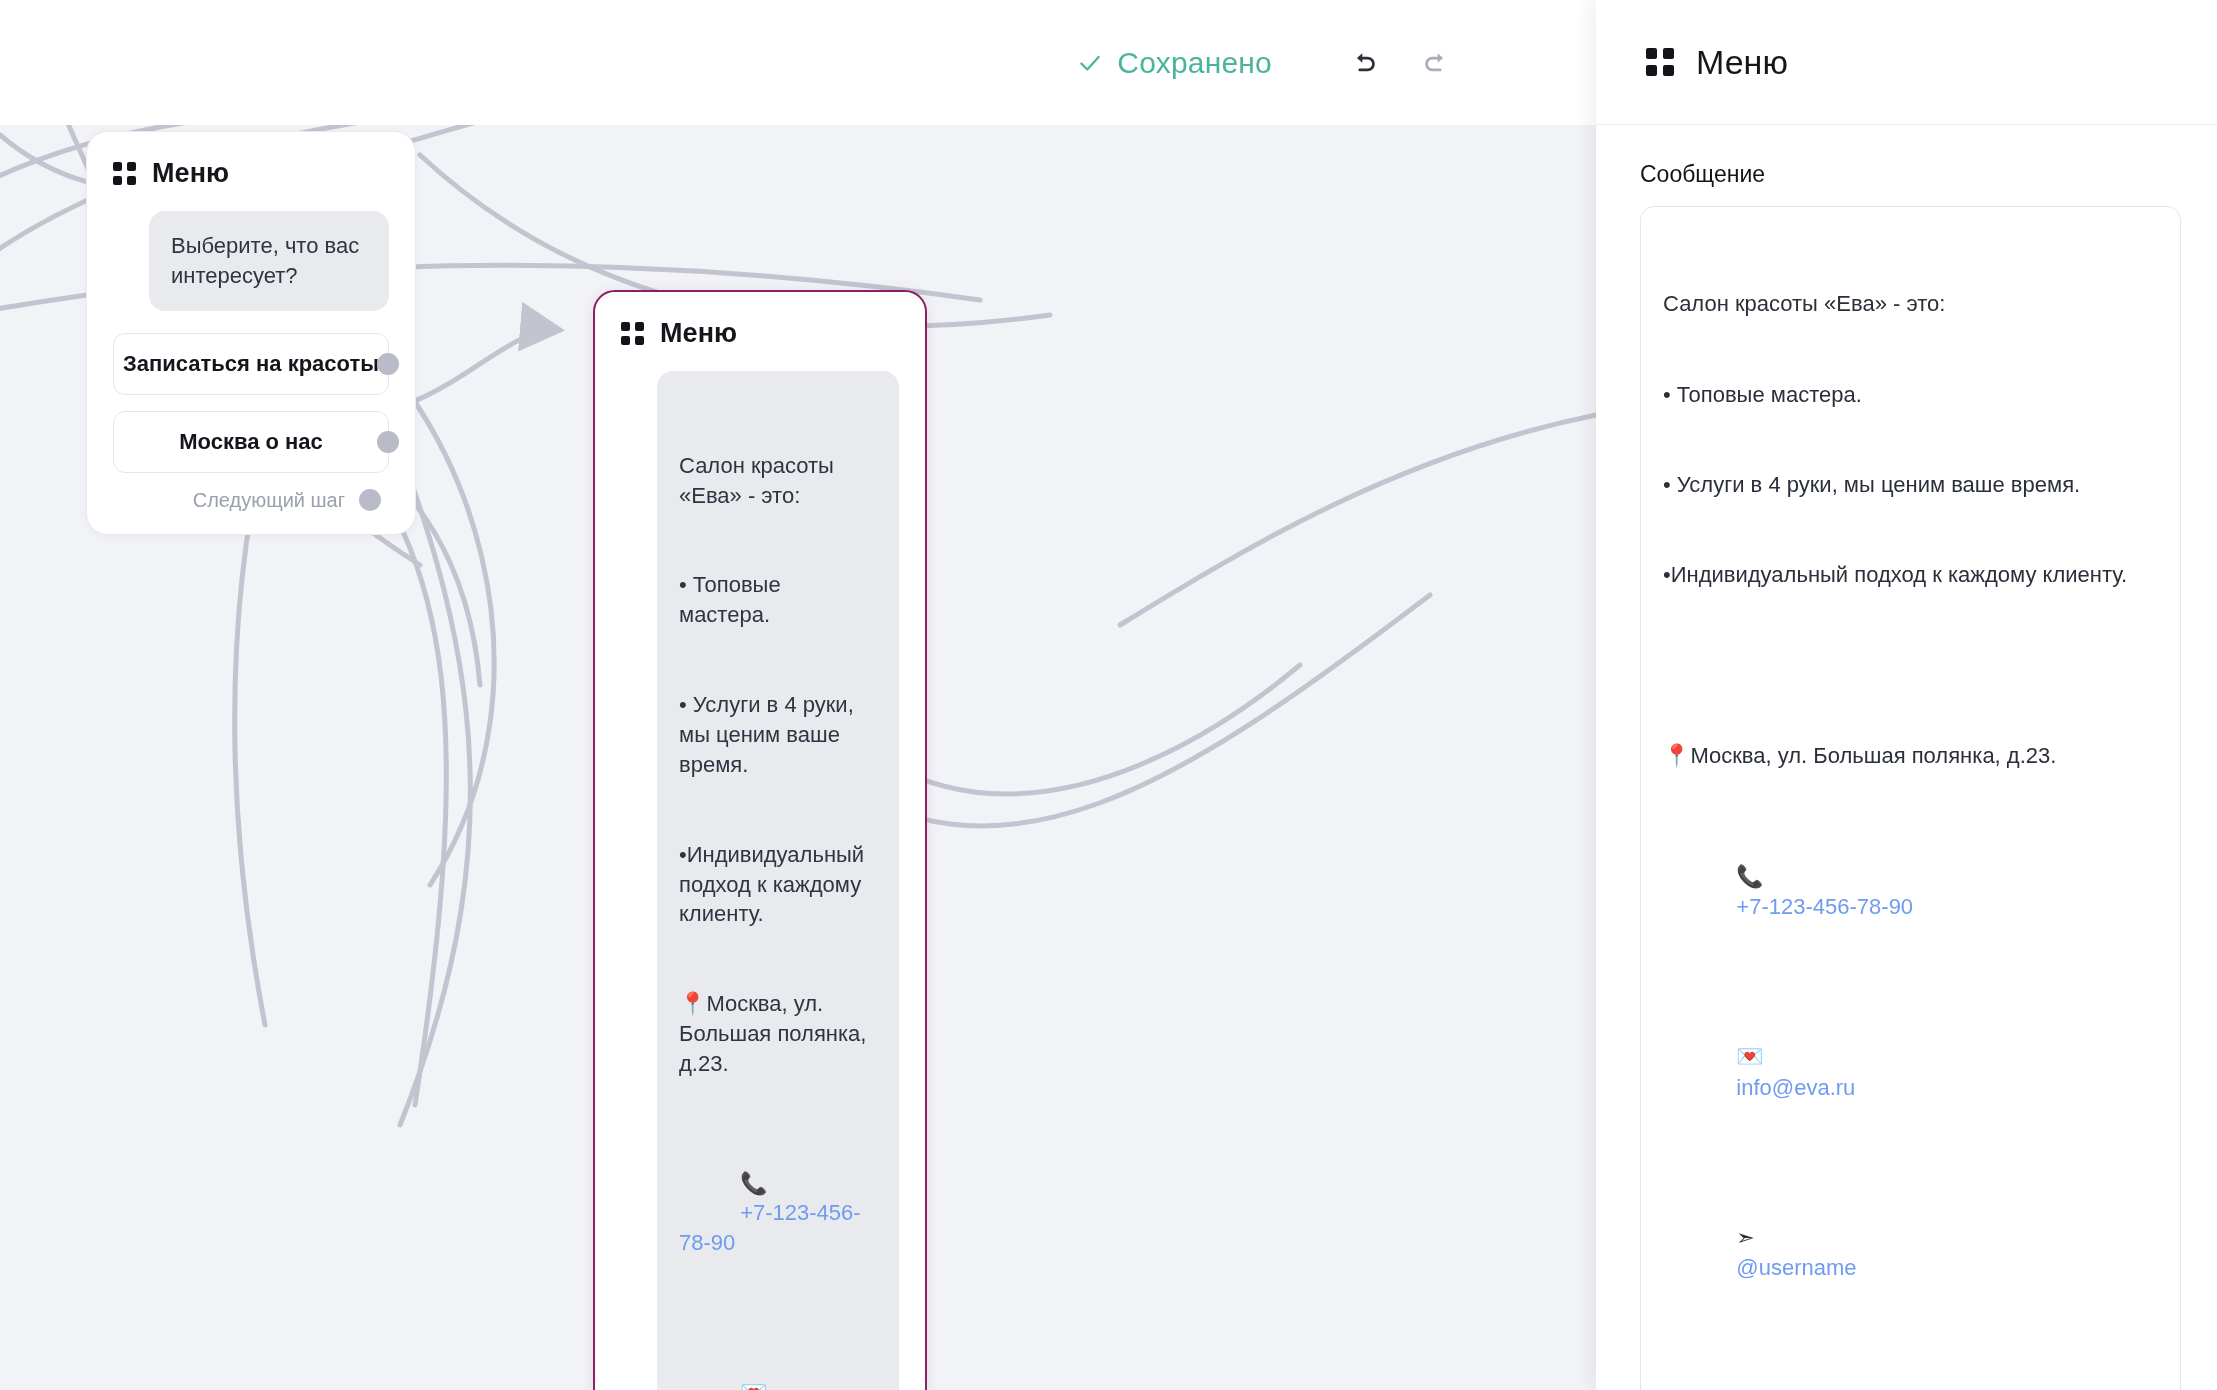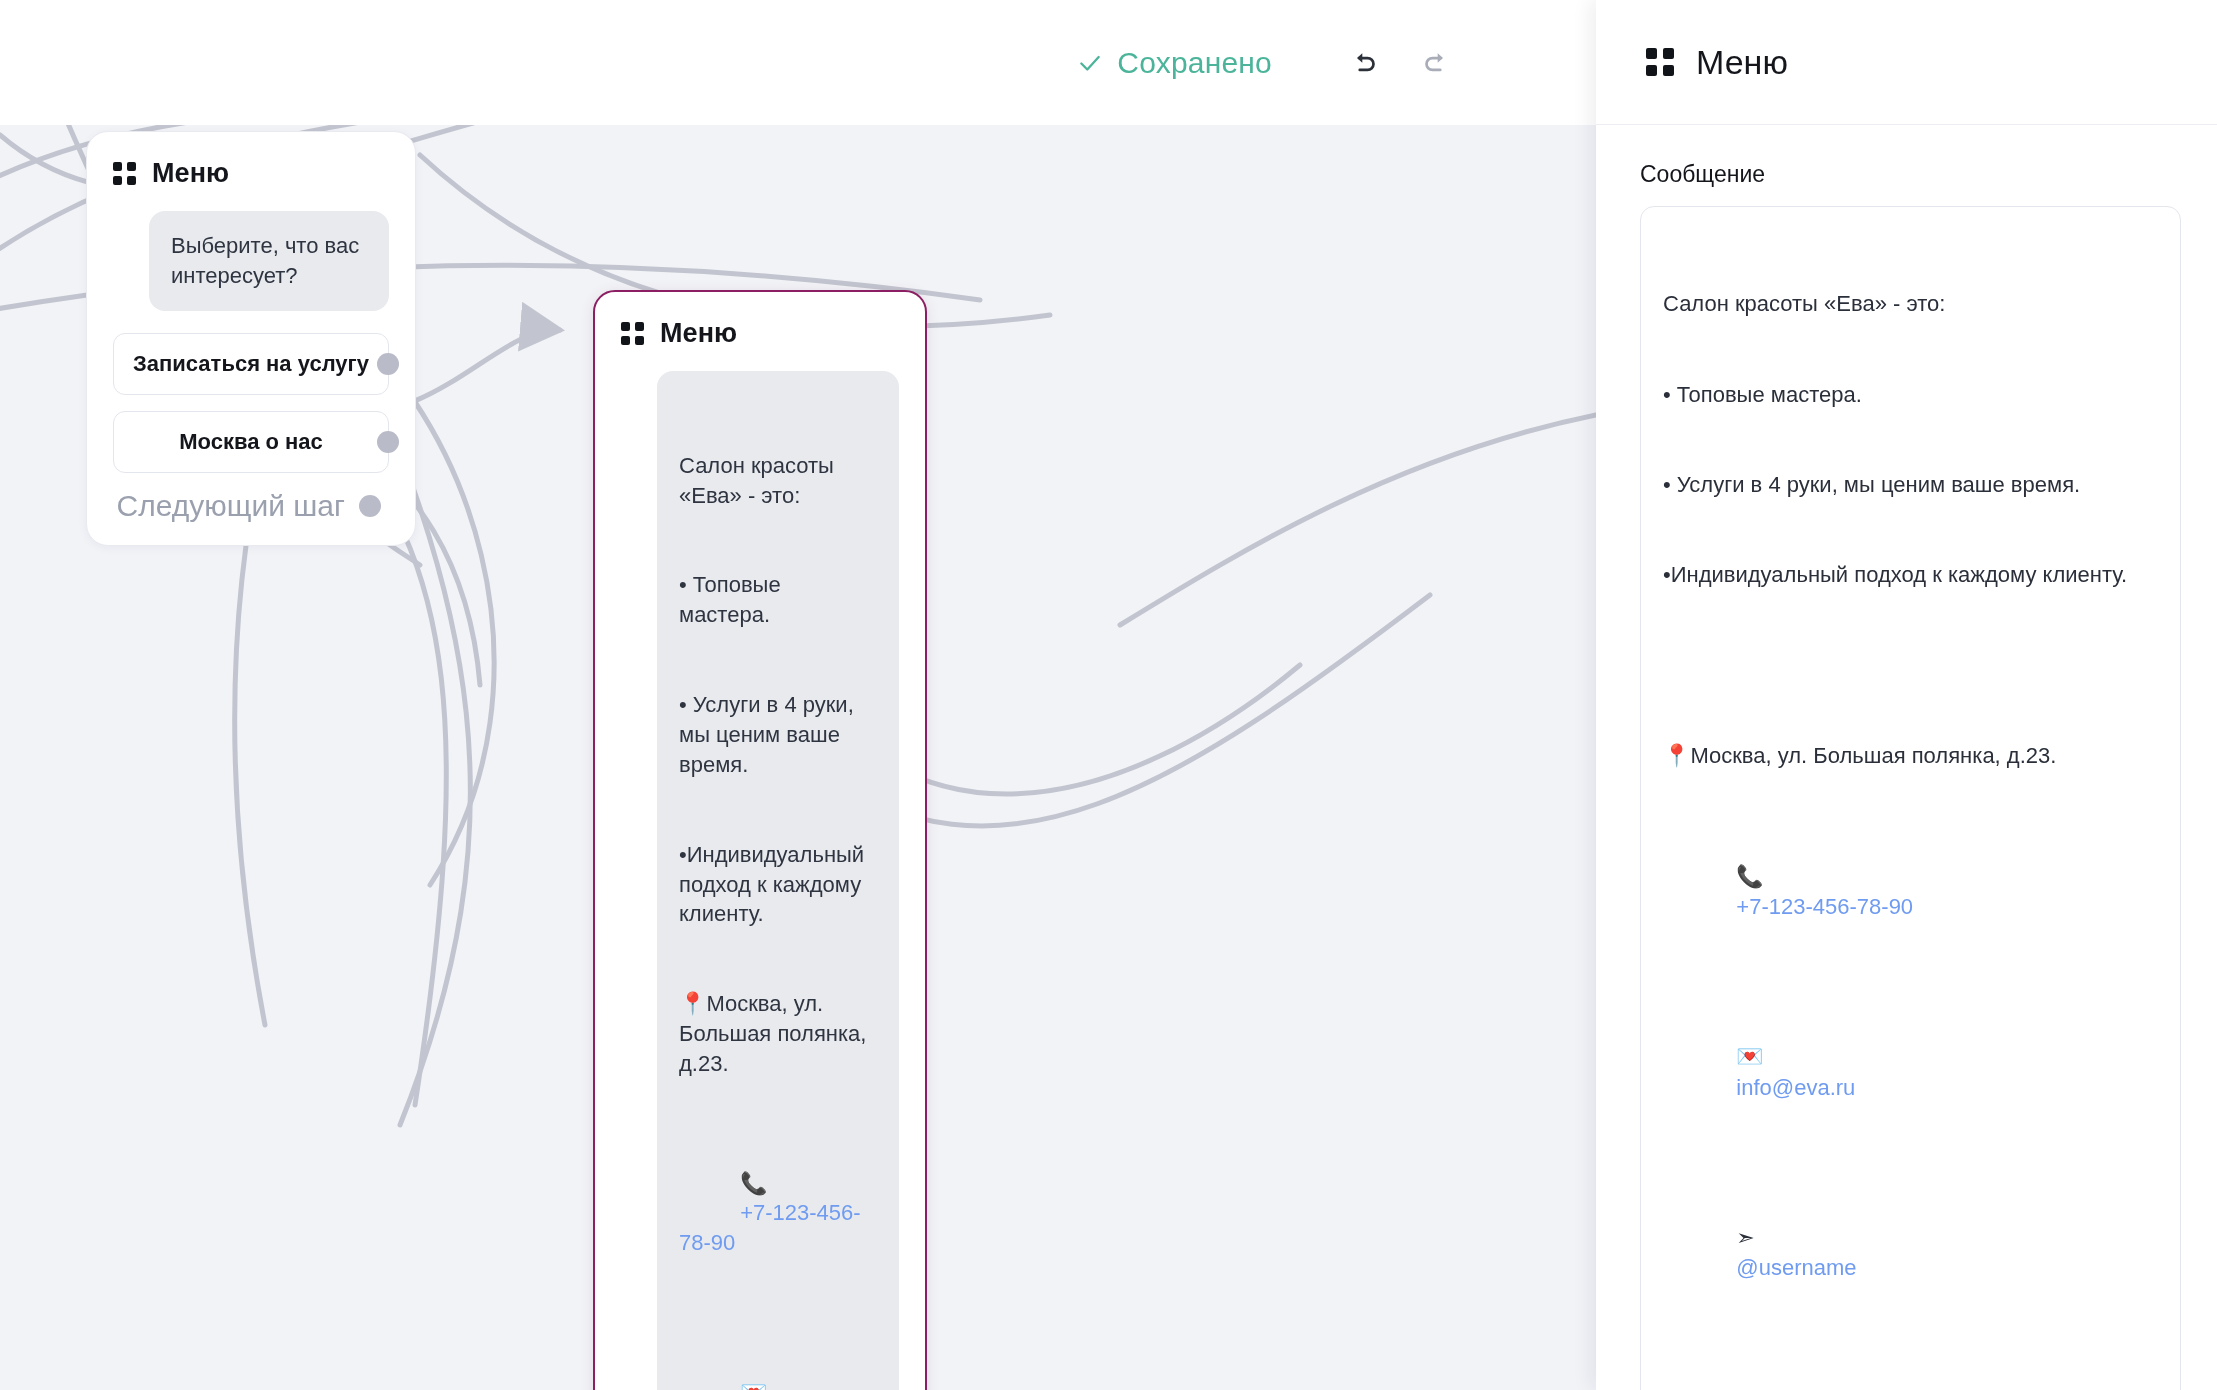--- a/index.html
+++ b/index.html
@@ -58,21 +58,21 @@
     width: 100%; background: #ffffff; border: 1px solid #e4e6ed; border-radius: 12px;
     height: 62px; display: flex; align-items: center; justify-content: center;
     font-size: 22px; font-weight: 700; color: #14161c; gap: 10px; cursor: pointer;
   }
   .port {
     position: absolute; right: -10px; top: 50%; transform: translateY(-50%);
     width: 22px; height: 22px; border-radius: 50%; background: #b9bbc8; cursor: pointer;
   }
   .nextstep {
     display: flex; align-items: center; justify-content: flex-end; gap: 14px;
-    color: #9aa0ae; font-size: 30px; position: relative; padding-right: 8px; margin-top: 4px;
+    color: #9aa0ae; font-size: 20px; position: relative; padding-right: 8px; margin-top: 4px;
   }
   .nextstep .dot { width: 22px; height: 22px; border-radius: 50%; background: #b9bbc8; }
 
   
   .panel {
     position: absolute; right: 0; top: 0; width: 621px; height: 1390px;
     background: #ffffff; box-shadow: -6px 0 18px rgba(30,35,60,.07);
     z-index: 10; display: flex; flex-direction: column;
   }
   .panel-head {
@@ -160,21 +160,21 @@
             <i></i>
             <i></i>
             <i></i>
             <i></i>
           </span>
         <span class="node-title">Меню</span>
       </div>
       <div class="bubble">Выберите, что вас интересует?</div>
 
       <div class="nbtn-row">
-        <div class="nbtn">Записаться на услугу</div>
+        <div class="nbtn">Записаться на красоты</div>
         <span class="port"></span>
       </div>
       <div class="nbtn-row">
         <div class="nbtn">Москва о нас</div>
         <span class="port"></span>
       </div>
 
       <div class="nextstep">
         <span>Следующий шаг</span>
         <span class="dot"></span>

